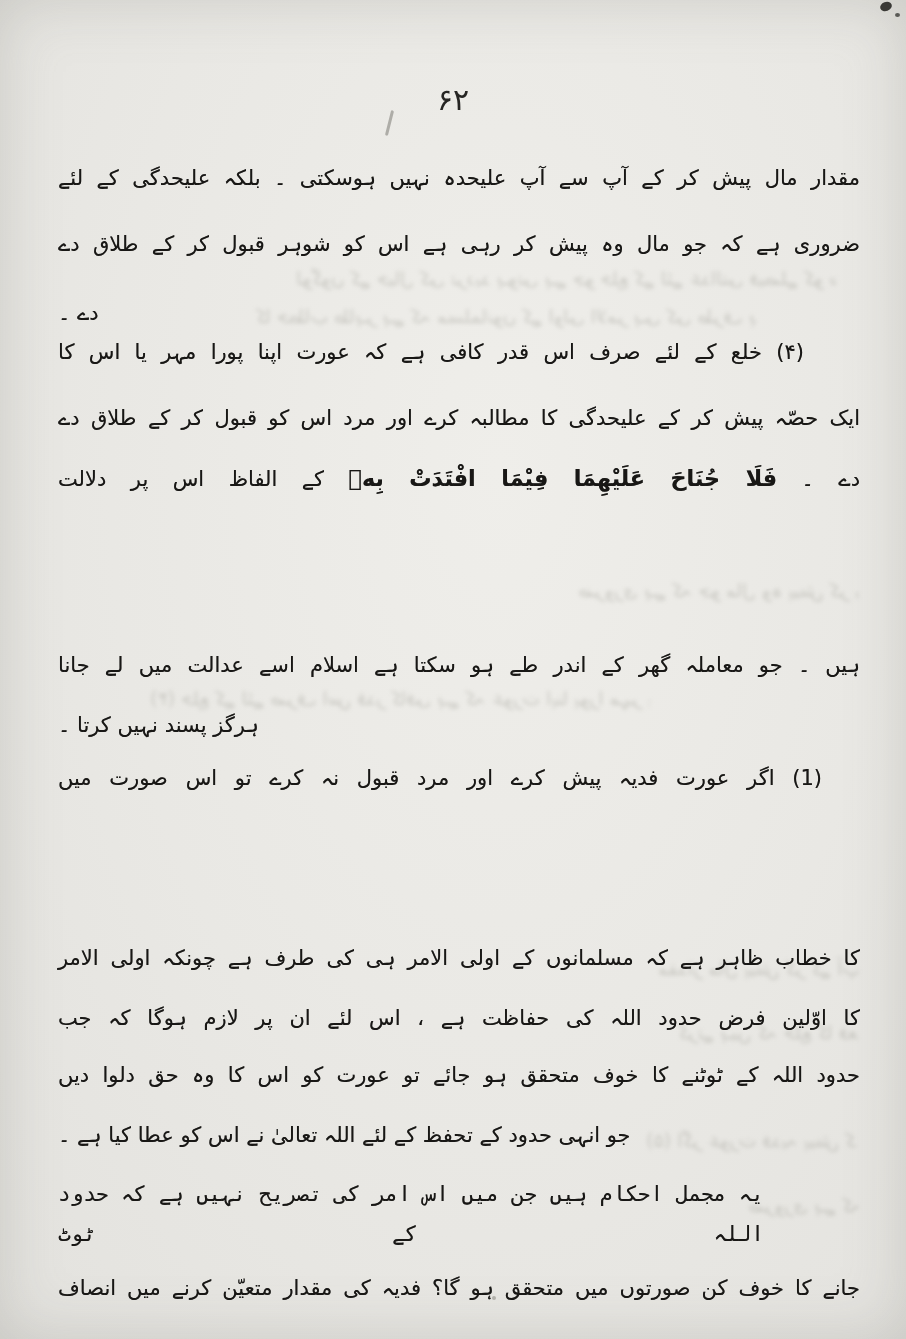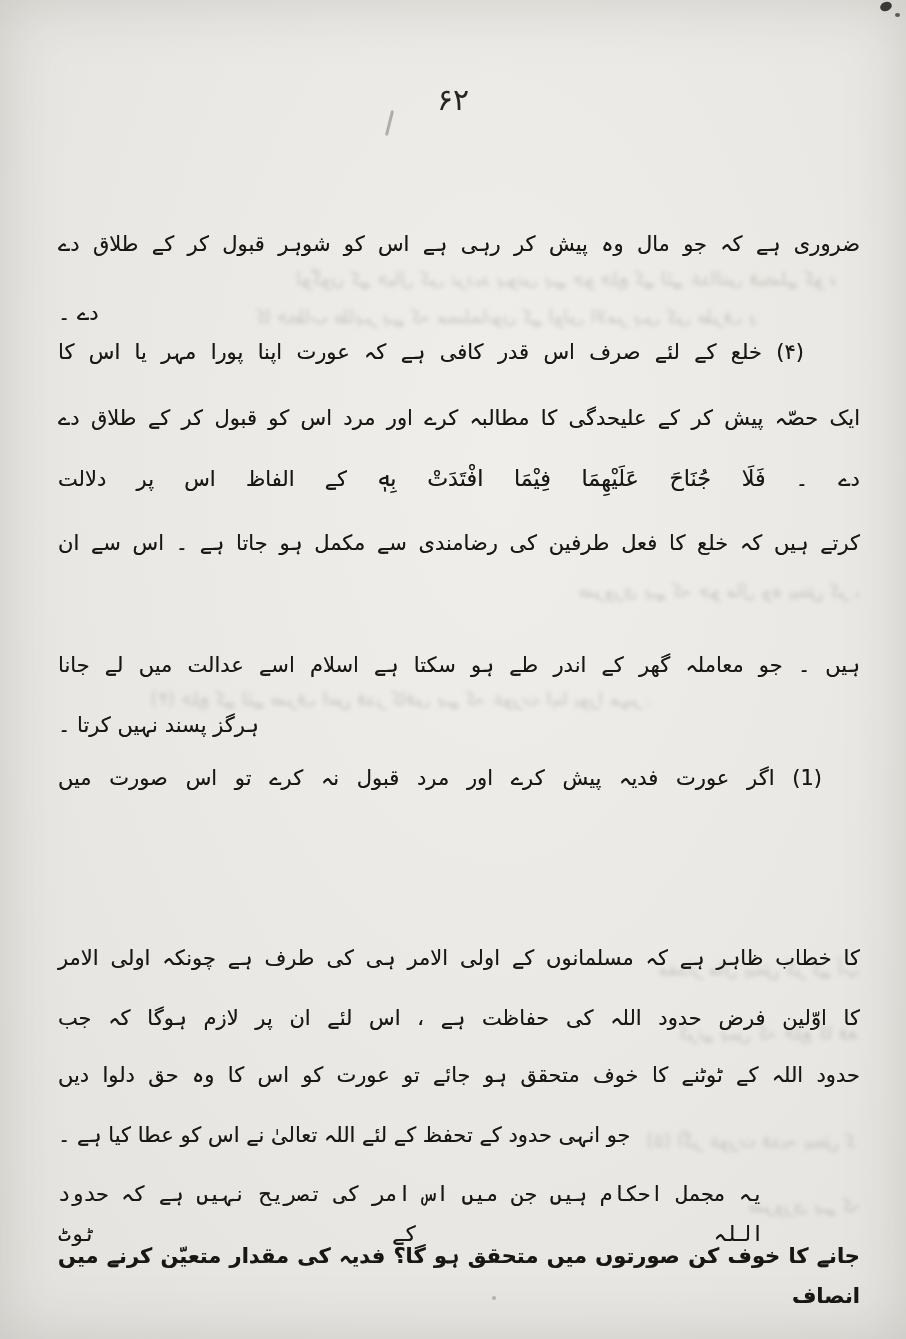--- a/index.html
+++ b/index.html
@@ -24,21 +24,21 @@
     direction:rtl; unicode-bidi:embed;
     font-size:21px; line-height:40px;
     text-align:justify; text-align-last:justify;
     color:#181715;
     text-shadow:0 0 .6px rgba(20,20,18,.55);
   }
   .line.align-left{ text-align:left; text-align-last:left; }
   .line.indent-sm{ padding-right:38px; }
   .line.indent-md{ padding-right:56px; }
   .line.indent-lg{ padding-right:96px; }
-  .arabic{ font-weight:normal; font-size:1.06em; }
+  .arabic{ font-weight:bold; font-size:1.06em; }
   .ghost{
     position:absolute; height:42px; overflow:hidden;
     direction:rtl; white-space:nowrap;
     font-size:19px; line-height:40px;
     color:#aeada6; opacity:.55;
     transform:scaleX(-1);
     filter:blur(2.2px);
     pointer-events:none;
   }
   .speck{ position:absolute; background:#3a3936; border-radius:50%; }
@@ -62,32 +62,32 @@
 
   <div class="ghost" style="top:258px;right:70px;width:540px;">لوگوں کے خیال کی تردید ہوتی ہے جو خلع کے لئے عدالتی فیصلے کو شرط قرار دیتے</div>
   <div class="ghost" style="top:296px;right:150px;width:500px;">کا خطاب ظاہر ہے کہ مسلمانوں کے اولی الامر ہی کی طرف ہے چونکہ اولی الامر</div>
   <div class="ghost" style="top:570px;right:48px;width:280px;">ضروری ہے کہ جو مال وہ پیش کر رہی ہے اس کو شوہر قبول کر کے طلاق دے</div>
   <div class="ghost" style="top:678px;left:150px;width:500px;">(۴) خلع کے لئے صرف اس قدر کافی ہے کہ عورت اپنا پورا مہر یا اس کا</div>
   <div class="ghost" style="top:948px;right:48px;width:200px;">مقدار مال پیش کر کے آپ سے آپ علیحدہ نہیں ہوسکتی ۔ بلکہ علیحدگی کے لئے</div>
   <div class="ghost" style="top:1012px;right:48px;width:180px;">کرتے ہیں کہ خلع کا فعل طرفین کی رضامندی سے مکمل ہو جاتا ہے ۔ اس سے ان</div>
   <div class="ghost" style="top:1120px;right:50px;width:210px;">(۵) اگر عورت فدیہ پیش کرے اور مرد قبول نہ کرے تو اس صورت میں</div>
   <div class="ghost" style="top:1185px;right:48px;width:110px;">ضروری ہے کہ جو مال وہ پیش کر رہی ہے اس کو شوہر قبول کر کے طلاق دے</div>
 
+  <div class="line" style="top:158px;">مقدار مال پیش کر کے آپ سے آپ علیحدہ نہیں ہوسکتی ۔ بلکہ علیحدگی کے لئے</div>
   <div class="line" style="top:224px;">ضروری ہے کہ جو مال وہ پیش کر رہی ہے اس کو شوہر قبول کر کے طلاق دے</div>
   <div class="line align-left" style="top:293px;">دے ۔</div>
 
   <div class="line indent-md" style="top:332px;">(۴) خلع کے لئے صرف اس قدر کافی ہے کہ عورت اپنا پورا مہر یا اس کا</div>
   <div class="line" style="top:398px;">ایک حصّہ پیش کر کے علیحدگی کا مطالبہ کرے اور مرد اس کو قبول کر کے طلاق دے</div>
   <div class="line" style="top:458px;"><span>دے ۔</span> <span class="arabic">فَلَا جُنَاحَ عَلَيْهِمَا فِيْمَا افْتَدَتْ بِهٖ</span> <span>کے الفاظ اس پر دلالت</span></div>
-  <div class="line" style="top:523px;">کرتے ہیں کہ خلع کا فعل طرفین کی رضامندی سے مکمل ہو جاتا ہے ۔ اس سے ان</div>
   <div class="line" style="top:645px;">ہیں ۔ جو معاملہ گھر کے اندر طے ہو سکتا ہے اسلام اسے عدالت میں لے جانا</div>
   <div class="line align-left" style="top:705px;">ہرگز پسند نہیں کرتا ۔</div>
 
   <div class="line indent-sm" style="top:758px;">(1) اگر عورت فدیہ پیش کرے اور مرد قبول نہ کرے تو اس صورت میں</div>
   <div class="line" style="top:938px;">کا خطاب ظاہر ہے کہ مسلمانوں کے اولی الامر ہی کی طرف ہے چونکہ اولی الامر</div>
   <div class="line" style="top:998px;">کا اوّلین فرض حدود اللہ کی حفاظت ہے ، اس لئے ان پر لازم ہوگا کہ جب</div>
   <div class="line" style="top:1055px;">حدود اللہ کے ٹوٹنے کا خوف متحقق ہو جائے تو عورت کو اس کا وہ حق دلوا دیں</div>
   <div class="line align-left" style="top:1115px;">جو انہی حدود کے تحفظ کے لئے اللہ تعالیٰ نے اس کو عطا کیا ہے ۔</div>
 
   <div class="line indent-lg" style="top:1176px;font-family:Liberation Mono, monospace;">یہ مجمل احکام ہیں جن میں اس امر کی تصریح نہیں ہے کہ حدود اللہ کے ٹوٹ</div>
-  <div class="line" style="top:1236px;font-weight:bold;">جانے کا خوف کن صورتوں میں متحقق ہو گا؟ فدیہ کی مقدار متعیّن کرنے میں انصاف</div>
+  <div class="line" style="top:1268px;">جانے کا خوف کن صورتوں میں متحقق ہو گا؟ فدیہ کی مقدار متعیّن کرنے میں انصاف</div>
 
 </div>
 
 </body></html>

